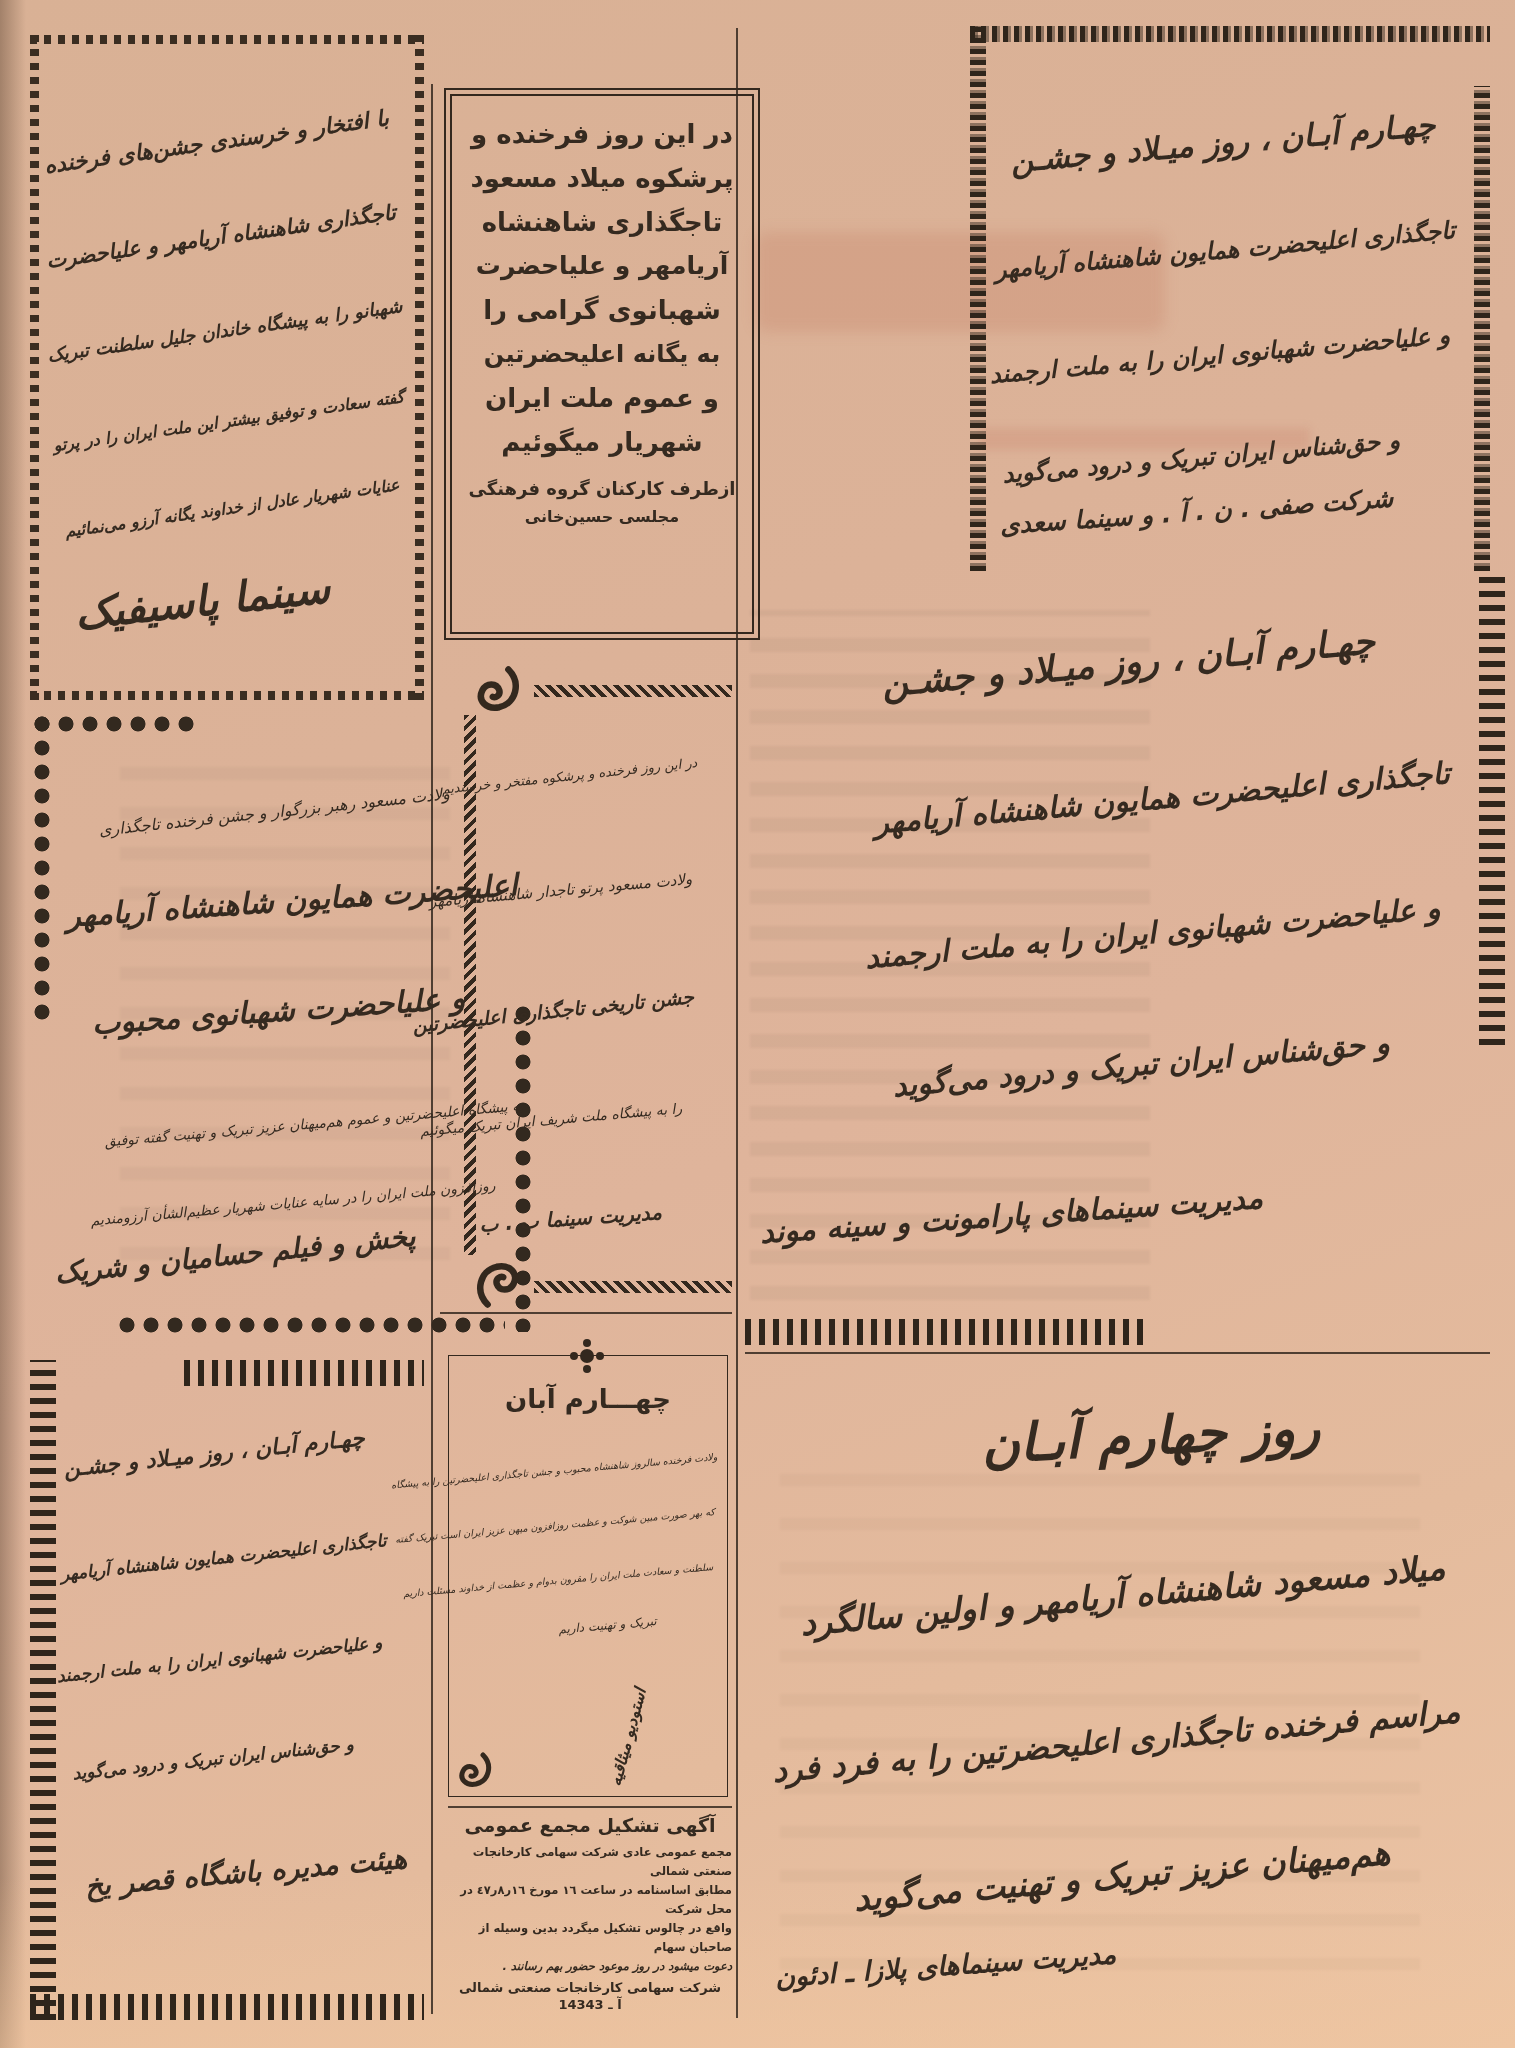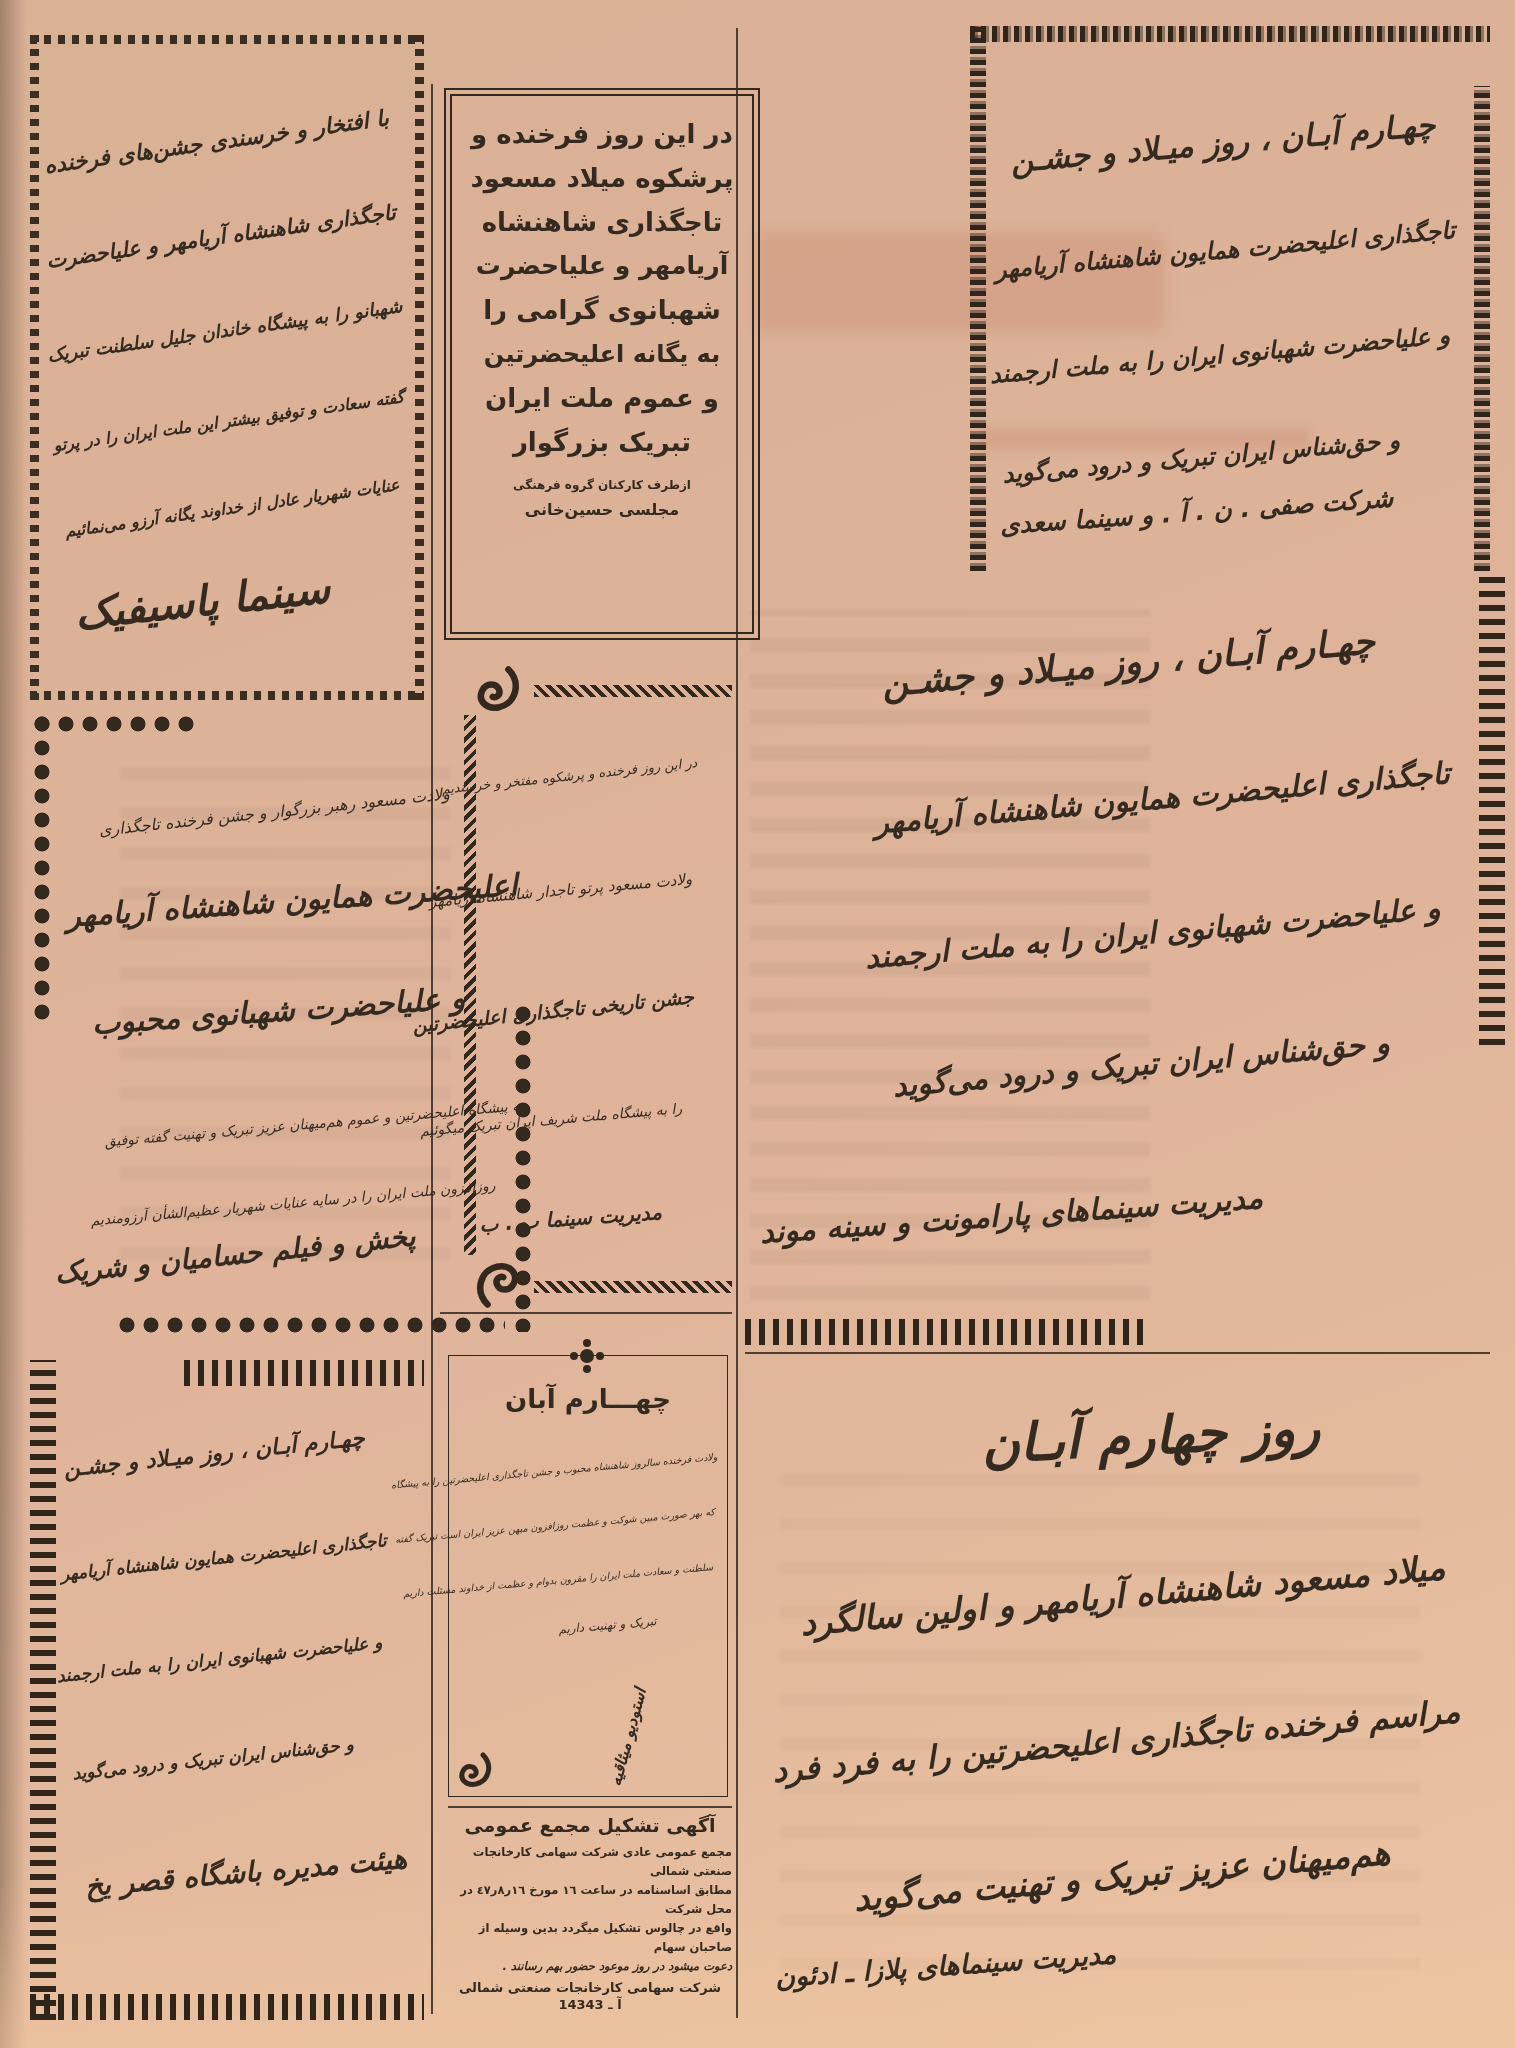--- a/index.html
+++ b/index.html
@@ -64,22 +64,22 @@
 
   <div class="dbl-outer" style="left:444px;top:88px;width:286px;height:548px;">
     <div class="dbl-inner">
       <div class="naskh center" style="font-size:26px;margin-top:16px;line-height:44px;">در این روز فرخنده و</div>
       <div class="naskh center" style="font-size:26px;line-height:44px;">پرشکوه میلاد مسعود</div>
       <div class="naskh center" style="font-size:26px;line-height:44px;">تاجگذاری شاهنشاه</div>
       <div class="naskh center" style="font-size:25px;line-height:44px;">آریامهر و علیاحضرت</div>
       <div class="naskh center" style="font-size:26px;line-height:44px;">شهبانوی گرامی را</div>
       <div class="naskh center" style="font-size:24px;line-height:44px;">به یگانه اعلیحضرتین</div>
       <div class="naskh center" style="font-size:26px;line-height:44px;">و عموم ملت ایران</div>
-      <div class="naskh center" style="font-size:26px;line-height:44px;">تبریک بزرگوار</div>
-      <div class="naskh center" style="font-size:12px;margin-top:14px;">ازطرف کارکنان گروه فرهنگی</div>
+      <div class="naskh center" style="font-size:26px;line-height:44px;">شهریار میگوئیم</div>
+      <div class="naskh center" style="font-size:18px;margin-top:14px;">ازطرف کارکنان گروه فرهنگی</div>
       <div class="naskh center" style="font-size:16px;margin-top:8px;">مجلسی حسین‌خانی</div>
     </div>
   </div>
 
   <div class="abs" style="left:30px;top:35px;width:394px;height:665px;">
     <div class="leaf-h" style="left:0;top:0;width:394px;"></div>
     <div class="leaf-v" style="left:0;top:0;height:665px;"></div>
     <div class="leaf-v" style="right:0;top:0;height:665px;"></div>
     <div class="leaf-h" style="left:0;bottom:0;width:394px;"></div>
     <div class="cl nast" style="right:35px;top:70px;font-size:22px;transform:rotate(-8deg);">با افتخار و خرسندی جشن‌های فرخنده</div>

